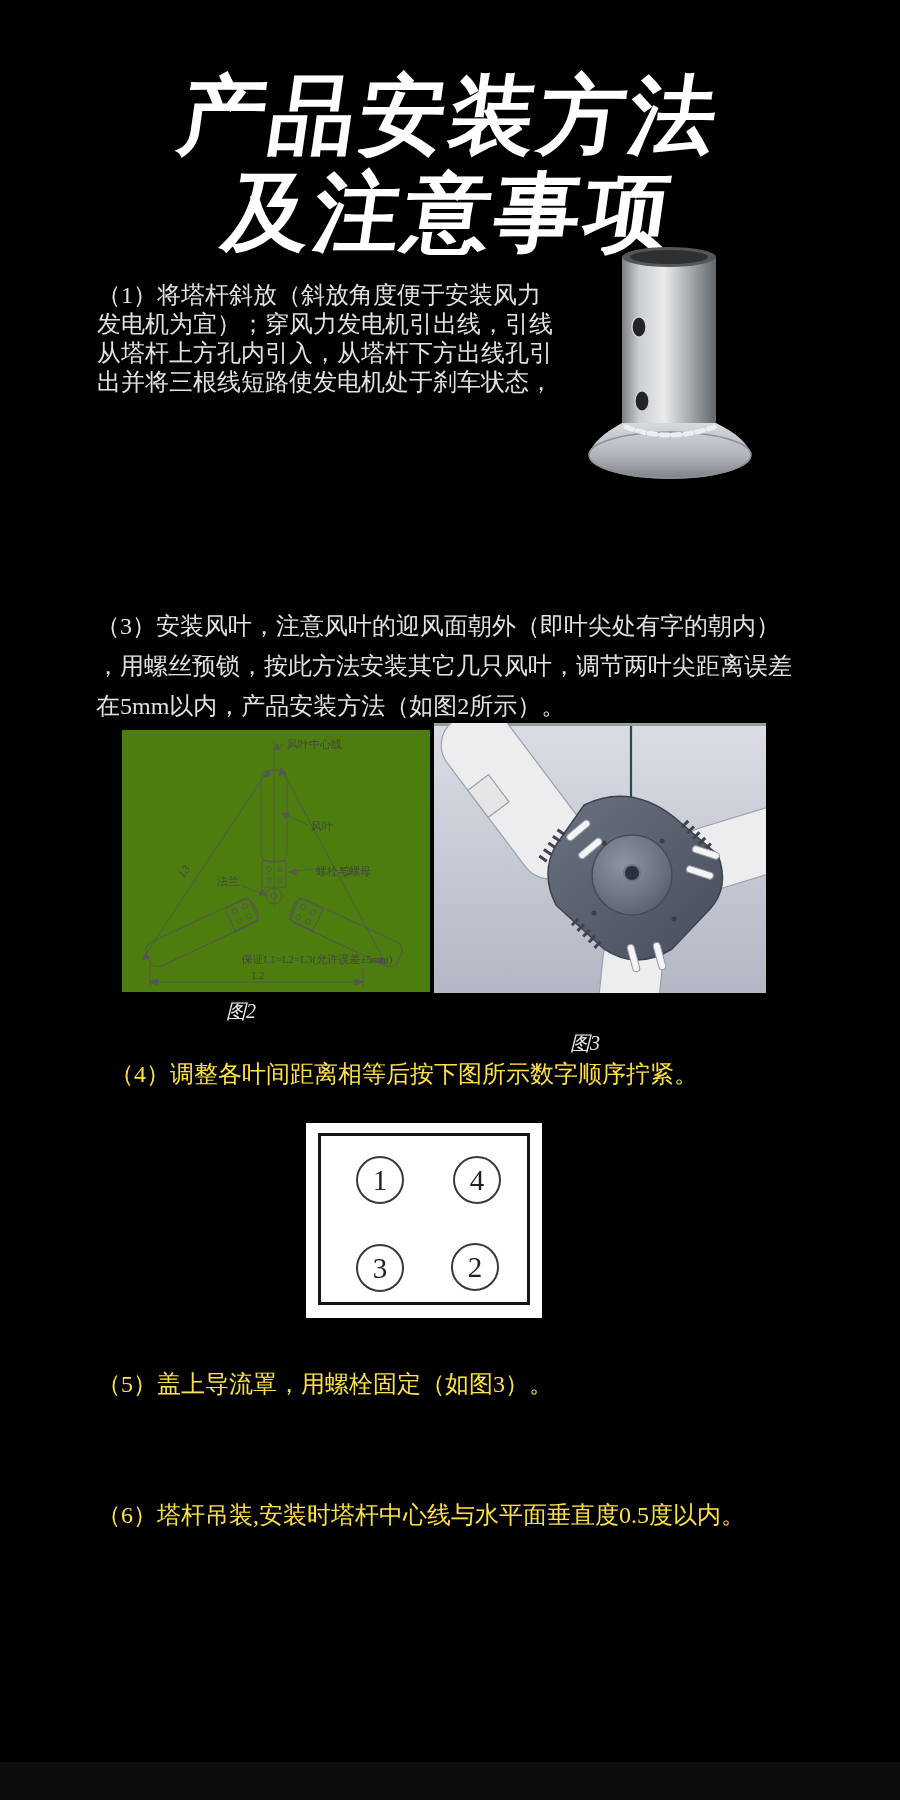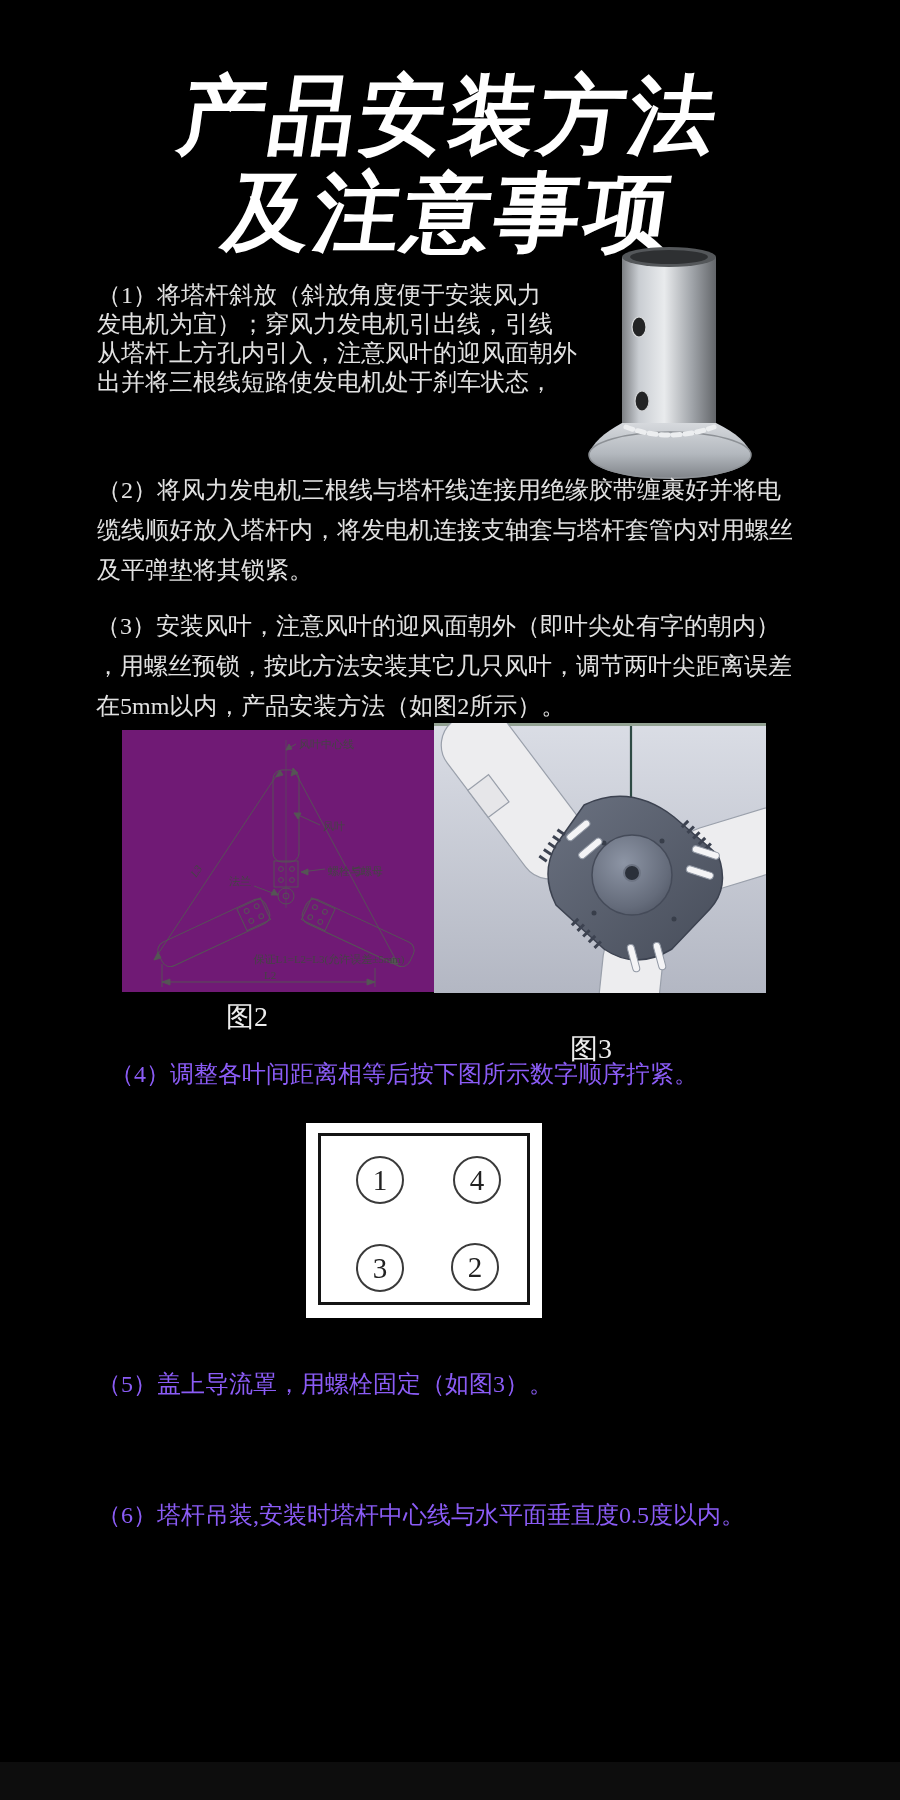--- a/index.html
+++ b/index.html
@@ -7,43 +7,43 @@
         font-family:"Liberation Serif","DejaVu Serif",serif;color:#dcdcdc;}
   .abs{position:absolute;}
   .title-line{width:900px;text-align:center;color:#ffffff;
         font-family:"DejaVu Sans","Liberation Sans",sans-serif;
         font-weight:900;font-size:86px;letter-spacing:4px;
         transform:skewX(-8deg);white-space:nowrap;}
   .para{font-size:24px;color:#e2e2e2;}
   .pline{white-space:nowrap;font-family:Liberation Serif, serif;}
   .s1 .pline{line-height:29px;}
   .s23 .pline{line-height:40px;}
-  .oneline{font-size:24px;line-height:40px;white-space:nowrap;color:#8b5cf6;}
-  .figcaption{font-size:28px;color:#eeeeee;white-space:nowrap;}
-  .figbox{background:#701a75;padding-left:12px;}
+  .oneline{font-size:24px;line-height:40px;white-space:nowrap;color:#fde047;}
+  .figcaption{font-size:20px;color:#eeeeee;white-space:nowrap;font-style:italic;}
+  .figbox{background:#4d7c0f;}
   
   #order-panel{background:#ffffff;}
   #order-inner{position:absolute;left:12px;top:10px;right:12px;bottom:13px;border:3px solid #141414;}
   .num-circle{position:absolute;width:44px;height:44px;border:2px solid #3a3a3a;border-radius:50%;
       display:flex;align-items:center;justify-content:center;
       font-family:"Liberation Serif",serif;font-size:29px;color:#222;background:#fff;}
   svg text{font-family:"Liberation Serif","DejaVu Serif",serif;}
 </style>
 </head>
 <body>
 
 <div id="page">
 
   <div class="abs title-line" style="top:58px;left:0;">产品安装方法</div>
   <div class="abs title-line" style="top:155px;left:0;">及注意事项</div>
 
   <div class="abs para s1" style="left:97px;top:281px;width:475px;">
     <div class="pline">（1）将塔杆斜放（斜放角度便于安装风力</div>
     <div class="pline">发电机为宜）；穿风力发电机引出线，引线</div>
-    <div class="pline">从塔杆上方孔内引入，注意风叶的迎风面朝外</div>
+    <div class="pline">从塔杆上方孔内引入，从塔杆下方出线孔引</div>
     <div class="pline">出并将三根线短路使发电机处于刹车状态，</div>
   </div>
 
   <div class="abs" style="left:560px;top:215px;width:230px;height:265px;">
     <svg width="230" height="265" viewBox="0 0 230 265">
       <defs>
         <linearGradient id="tubeg" x1="0" y1="0" x2="1" y2="0">
           <stop offset="0" stop-color="#7c7f83"></stop>
             <stop offset="0.18" stop-color="#c9cdd2"></stop>
           <stop offset="0.45" stop-color="#e9ebed"></stop>
@@ -63,25 +63,20 @@
 
       <ellipse cx="79" cy="112" rx="7" ry="10" fill="#232425" stroke="#d8dadc" stroke-width="1.2"></ellipse>
       <ellipse cx="82" cy="186" rx="7" ry="10" fill="#232425" stroke="#cfd1d3" stroke-width="1.2"></ellipse>
 
       <path d="M62,208 C44,218 32,228 29,240 A81,24 0 0 0 191,240 C188,228 176,218 156,208 Z" fill="url(#flang)"></path>
       <ellipse cx="110" cy="240" rx="81" ry="23" fill="none" stroke="#8d9196" stroke-width="1.5"></ellipse>
       <path d="M66,212 Q109,228 154,212" fill="none" stroke="#eceef0" stroke-width="5" stroke-linecap="round" stroke-dasharray="7 5"></path>
     </svg>
   </div>
 
-  <div class="abs para s23" style="left:97px;top:470px;width:760px;">
-    <div class="pline">（2）将风力发电机三根线与塔杆线连接用绝缘胶带缠裹好并将电</div>
-    <div class="pline">缆线顺好放入塔杆内，将发电机连接支轴套与塔杆套管内对用螺丝</div>
-    <div class="pline">及平弹垫将其锁紧。</div>
-  </div>
 
   <div class="abs para s23" style="left:96px;top:606px;width:760px;">
     <div class="pline">（3）安装风叶，注意风叶的迎风面朝外（即叶尖处有字的朝内）</div>
     <div class="pline">，用螺丝预锁，按此方法安装其它几只风叶，调节两叶尖距离误差</div>
     <div class="pline">在5mm以内，产品安装方法（如图2所示）。</div>
   </div>
 
   <div class="abs figbox" style="left:122px;top:730px;width:308px;height:262px;">
     <svg width="308" height="262" viewBox="0 0 308 262">
       <g stroke="#555" stroke-width="0.9" fill="none">

